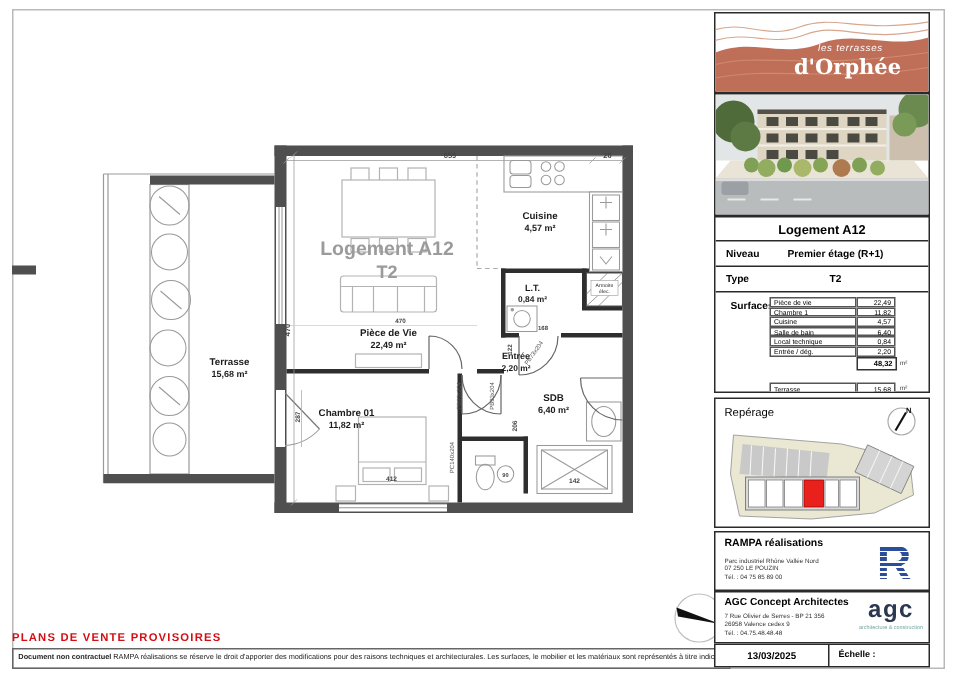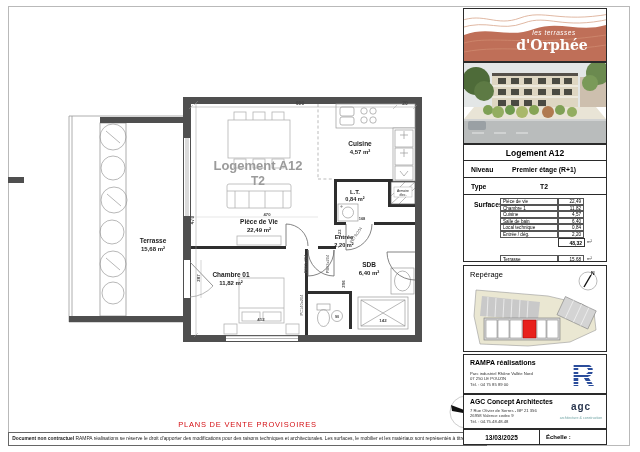--- a/index.html
+++ b/index.html
@@ -3,29 +3,29 @@
 <meta charset="utf-8">
 <style>
   html,body{margin:0;padding:0;background:#e9e9e9;}
   .page{position:relative;width:640px;height:452px;background:#fff;
         font-family:"Liberation Sans",sans-serif;overflow:hidden;}
   .frame{position:absolute;left:8px;top:6px;width:622px;height:440px;
          border:1px solid #b9b9b9;box-sizing:border-box;}
   svg text{font-family:"Liberation Sans",sans-serif;}
 
   
-  .plans-notice{position:absolute;left:8px;top:420px;width:479px;text-align:center;
-      font-size:7.5px;font-weight:normal;letter-spacing:.8px;color:#d40f14;}
+  .plans-notice{position:absolute;left:8px;top:420px;width:479px;
+      font-size:7.5px;font-weight:bold;letter-spacing:.8px;color:#d40f14;}
   .disclaimer{position:absolute;left:8px;top:432px;width:479px;height:14px;
       border:1px solid #666;box-sizing:border-box;text-align:center;
       font-size:4.9px;color:#222;line-height:12px;white-space:nowrap;overflow:hidden;}
   .disclaimer b{font-weight:bold;}
 
   
-  .panel{position:absolute;left:463px;top:6px;width:158px;height:440px;}
+  .panel{position:absolute;left:476px;top:6px;width:158px;height:440px;}
   .pbox{position:absolute;left:0;width:144px;border:1px solid #2a2a2a;
         box-sizing:border-box;background:#fff;overflow:hidden;}
   .logo-box{top:2px;height:54px;}
   .logo-txt1{position:absolute;left:40px;top:20px;width:100px;text-align:center;
       color:#fff;font-size:6.5px;font-style:italic;letter-spacing:.5px;}
   .logo-txt2{position:absolute;left:34px;top:28px;width:108px;text-align:center;
       color:#fff;font-size:14px;font-weight:bold;font-family:"DejaVu Serif",serif;}
   .photo-box{top:56px;height:82px;}
   .info-box{top:138px;height:118px;font-size:7px;}
   .irow{position:absolute;left:0;width:142px;box-sizing:border-box;border-bottom:1px solid #2a2a2a;}
@@ -53,21 +53,21 @@
   .rep-title{position:absolute;left:6px;top:4px;font-weight:normal;font-size:7.5px;}
   .rampa-box{top:348px;height:40px;}
   .blk-name{position:absolute;left:6px;top:4px;font-weight:bold;font-size:7px;}
   .blk-addr{position:absolute;left:6px;top:16px;font-size:4.2px;color:#333;line-height:5.4px;}
   .rampa-logo{position:absolute;left:102px;top:3px;width:34px;height:34px;}
   .rampa-r{font-size:32px;font-weight:900;color:#2b4d9b;line-height:34px;display:block;text-align:center;}
   .rampa-stripes{position:absolute;inset:0;
      background:repeating-linear-gradient(180deg,rgba(255,255,255,0) 0 2.2px,#fff 2.2px 3.4px);}
   .agc-box{top:388px;height:35px;}
   .agc-logo{position:absolute;left:94px;top:4px;width:46px;text-align:center;}
-  .agc-word{font-size:10px;font-weight:bold;color:#2b3850;letter-spacing:1px;line-height:16px;}
+  .agc-word{font-size:16px;font-weight:bold;color:#2b3850;letter-spacing:1px;line-height:16px;}
   .agc-tag{font-size:3.6px;color:#6fa3a3;margin-top:1px;}
   .foot-box{top:423px;height:16px;}
   .foot-date{position:absolute;left:0;top:0;width:76px;height:16px;line-height:15px;text-align:center;
      font-weight:bold;font-size:6.5px;border-right:1px solid #2a2a2a;box-sizing:border-box;}
   .foot-ech{position:absolute;left:82px;top:0;height:16px;line-height:15px;font-weight:bold;font-size:6px;}
 </style>
 </head>
 <body>
 
 <div class="page">

